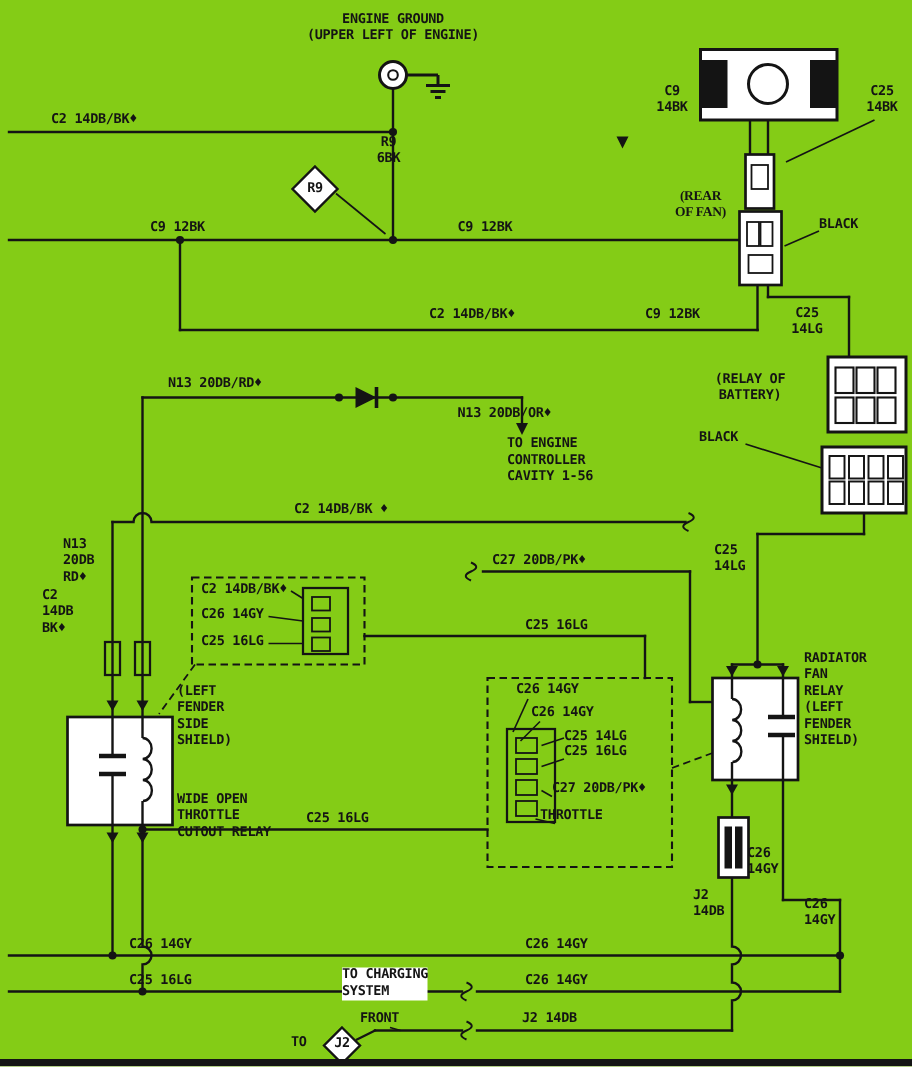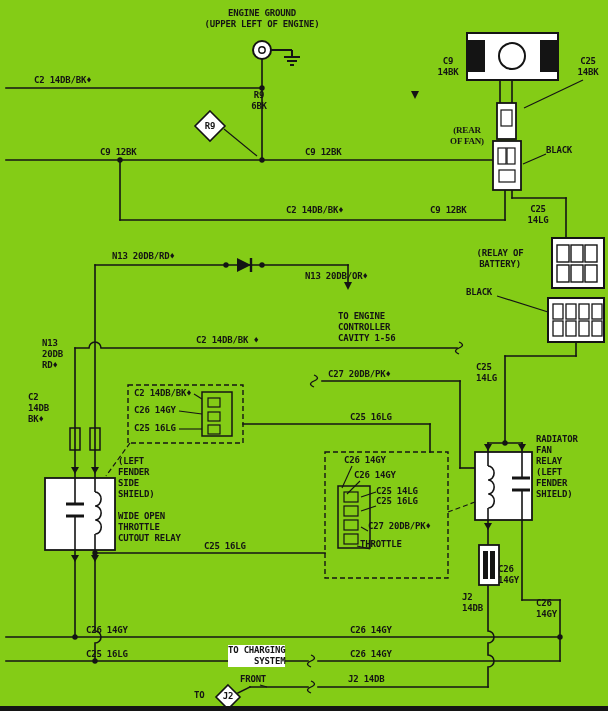--- a/index.html
+++ b/index.html
@@ -2,21 +2,21 @@
 <html><head>
 <meta charset="utf-8">
 <style>
   html,body{margin:0;padding:0;background:#fff;}
   .stage{position:relative;width:608px;height:711px;background:#84cc16;overflow:hidden;
          font-family:"DejaVu Sans Mono","Liberation Mono",monospace;}
   .stage svg{position:absolute;left:0;top:0;}
   .lbl{position:absolute;font-size:9px;line-height:11px;font-weight:700;color:#141414;
        white-space:pre-line;letter-spacing:-0.2px;}
   .c{text-align:center;}
-  .bg{background:#ffffff;text-align:right;}
+  .bg{background:#ffffff;}
 </style>
 </head>
 <body>
 
 <div class="stage">
 
 <svg width="608" height="711" viewBox="0 0 608 711">
   <g stroke="#141414" stroke-width="1.6" fill="none" stroke-linecap="square">
 
     <line x1="6" y1="88" x2="262" y2="88"></line>
@@ -257,43 +257,43 @@
 OF FAN)</div>
 <div class="lbl" style="left:546px;top:145px;">BLACK</div>
 <div class="lbl" style="left:286px;top:205px;">C2 14DB/BK♦</div>
 <div class="lbl" style="left:430px;top:205px;">C9 12BK</div>
 <div class="lbl c" style="left:518px;top:204px;width:40px;">C25
 14LG</div>
 <div class="lbl c" style="left:470px;top:248px;width:60px;">(RELAY OF
 BATTERY)</div>
 <div class="lbl" style="left:100px;top:251px;padding-left:12px;">N13 20DB/RD♦</div>
 <div class="lbl" style="left:305px;top:251px;margin-top:20px;">N13 20DB/OR♦</div>
-<div class="lbl" style="left:338px;top:291px;margin-top:20px;">TO ENGINE
+<div class="lbl" style="left:338px;top:291px;">TO ENGINE
 CONTROLLER
 CAVITY 1-56</div>
 <div class="lbl" style="left:466px;top:287px;">BLACK</div>
 <div class="lbl" style="left:196px;top:335px;">C2 14DB/BK ♦</div>
-<div class="lbl" style="left:42px;top:338px;">N13
+<div class="lbl" style="left:42px;top:358px;">N13
 20DB
 RD♦</div>
 <div class="lbl" style="left:28px;top:392px;">C2
 14DB
 BK♦</div>
 <div class="lbl" style="left:328px;top:369px;">C27 20DB/PK♦</div>
 <div class="lbl" style="left:134px;top:388px;">C2 14DB/BK♦</div>
 <div class="lbl" style="left:134px;top:405px;">C26 14GY</div>
 <div class="lbl" style="left:134px;top:423px;">C25 16LG</div>
 <div class="lbl" style="left:350px;top:412px;">C25 16LG</div>
 <div class="lbl" style="left:476px;top:362px;">C25
 14LG</div>
 <div class="lbl" style="left:118px;top:456px;">(LEFT
 FENDER
 SIDE
 SHIELD)</div>
-<div class="lbl" style="left:118px;top:511px;">WIDE OPEN
+<div class="lbl" style="left:118px;top:528px;">WIDE OPEN
 THROTTLE
 CUTOUT RELAY</div>
 <div class="lbl" style="left:536px;top:434px;">RADIATOR
 FAN
 RELAY
 (LEFT
 FENDER
 SHIELD)</div>
 <div class="lbl" style="left:344px;top:455px;">C26 14GY</div>
 <div class="lbl" style="left:354px;top:470px;">C26 14GY</div>

